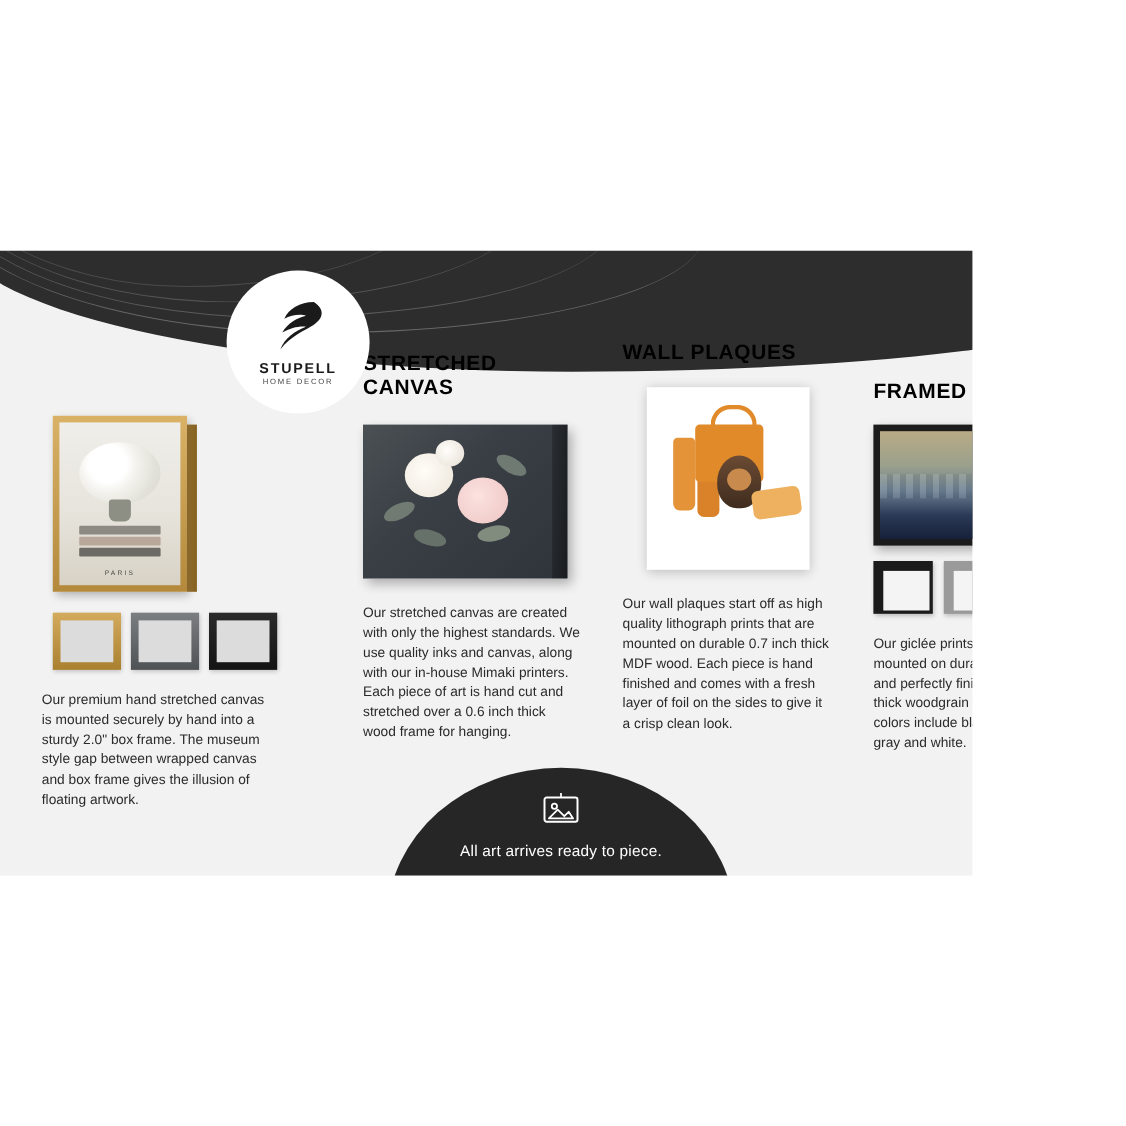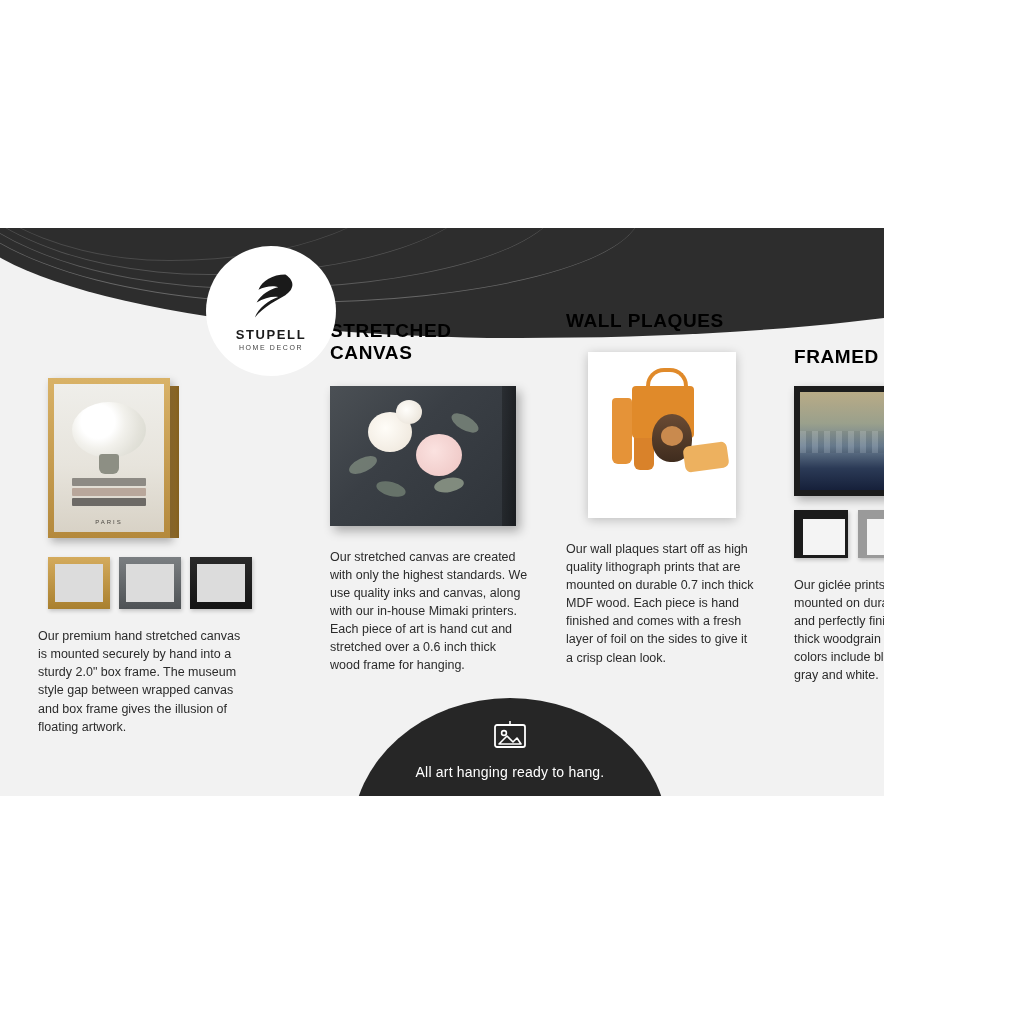--- a/index.html
+++ b/index.html
@@ -291,16 +291,16 @@
     <div class="col-desc">Our giclée prints are carefully mounted on durable wood backing, and perfectly finished in a 1.2 inch thick woodgrain frame. Frame colors include black, farmhouse gray and white.</div>
   </div>
 
   <div class="banner">
     <svg class="pic-icon" width="36" height="30" viewBox="0 0 36 30">
       <rect x="3" y="5" width="30" height="22" rx="2" fill="none" stroke="#ffffff" stroke-width="1.8"></rect>
       <circle cx="12" cy="13" r="2.4" fill="none" stroke="#ffffff" stroke-width="1.6"></circle>
       <path d="M7 24l8-8 6 6 4-4 4 6z" fill="none" stroke="#ffffff" stroke-width="1.6" stroke-linejoin="round"></path>
       <path d="M18 5V1" stroke="#ffffff" stroke-width="1.6"></path>
     </svg>
-    <div class="banner-text">All art hanging ready to hang.</div>
+    <div class="banner-text">All art arrives ready to piece.</div>
   </div>
 
 </div>
 
 </body></html>

